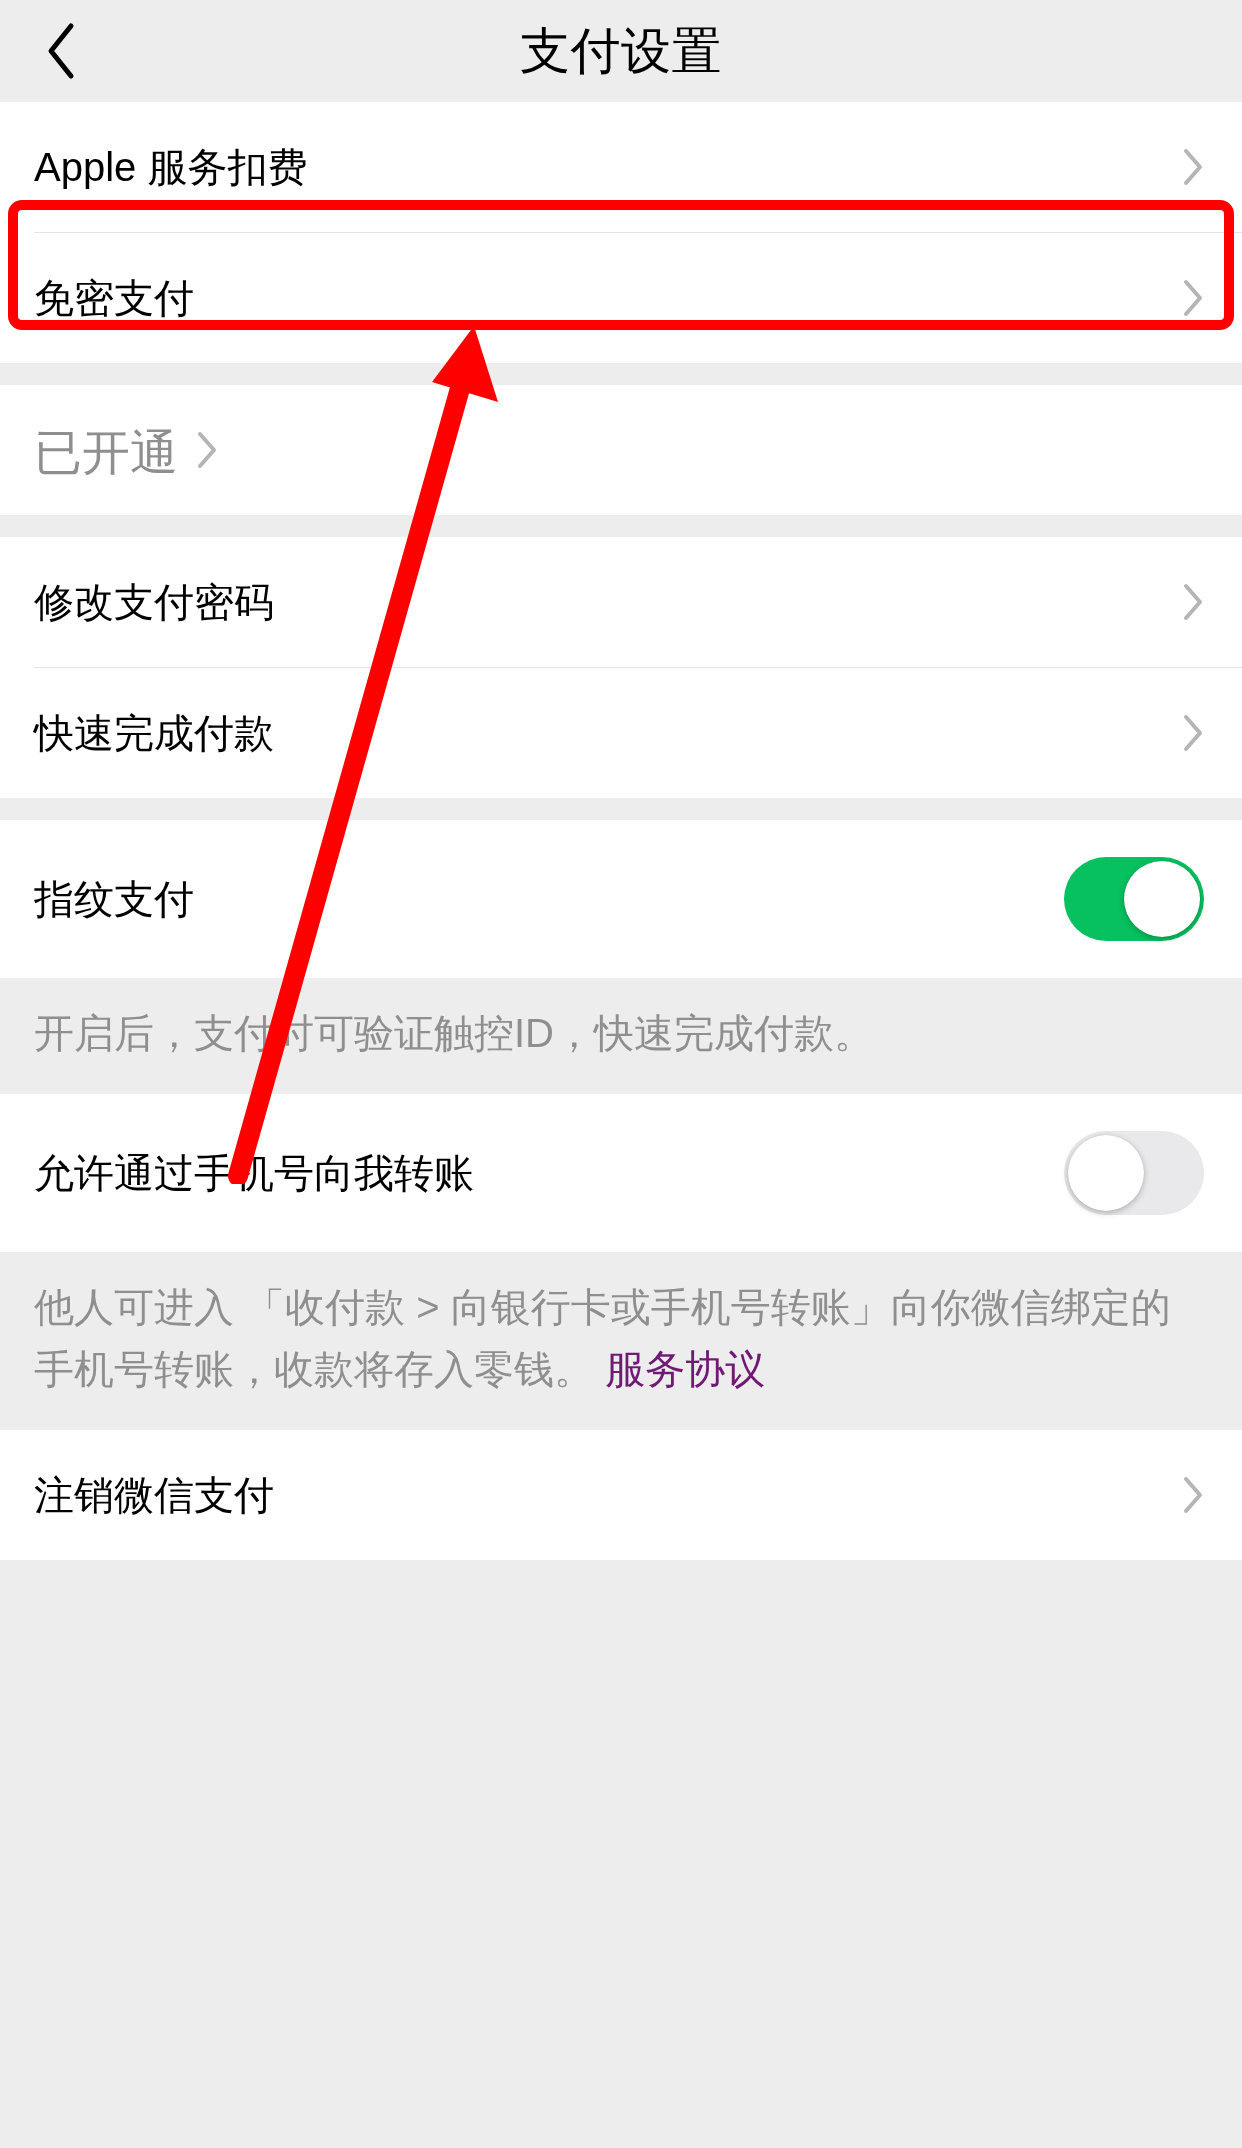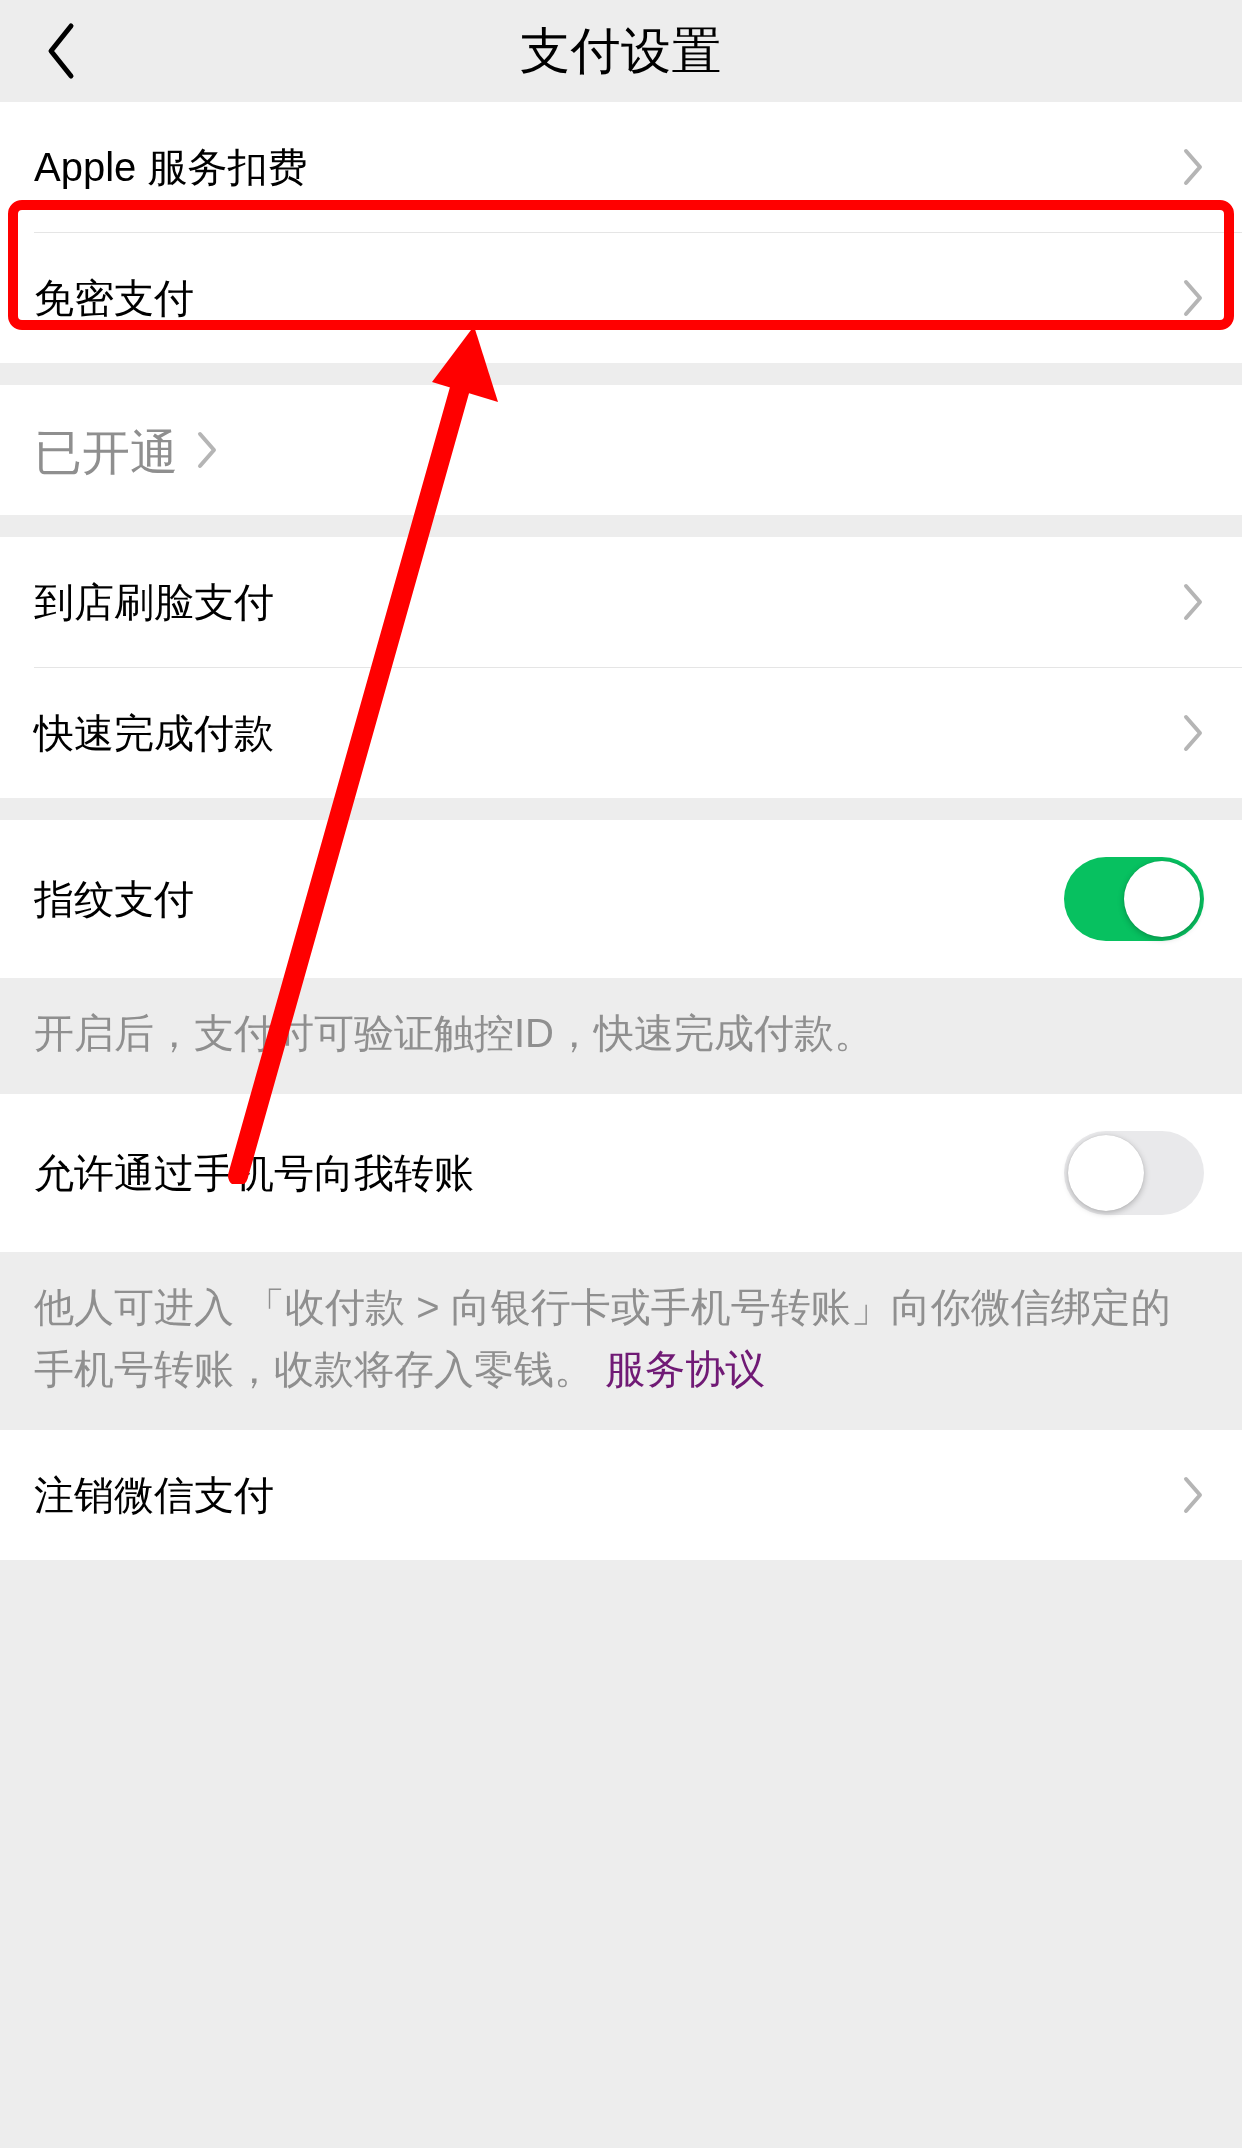--- a/index.html
+++ b/index.html
@@ -173,21 +173,21 @@
             <polyline points="4,3 18,19 4,35" fill="none" stroke="#b5b5b5" stroke-width="4" stroke-linecap="round" stroke-linejoin="round"></polyline>
           </svg>
       </span>
     </span>
   </div>
 </div>
 <div class="gap-sm"></div>
 
 <div class="section">
   <div class="cell">
-    <span class="label">到店刷脸支付</span>
+    <span class="label">修改支付密码</span>
     <span class="right">
       <span class="chevron">
         <svg viewBox="0 0 22 38">
             <polyline points="4,3 18,19 4,35" fill="none" stroke="#b5b5b5" stroke-width="4" stroke-linecap="round" stroke-linejoin="round"></polyline>
           </svg>
       </span>
     </span>
   </div>
   <div class="divider"></div>
   <div class="cell">

